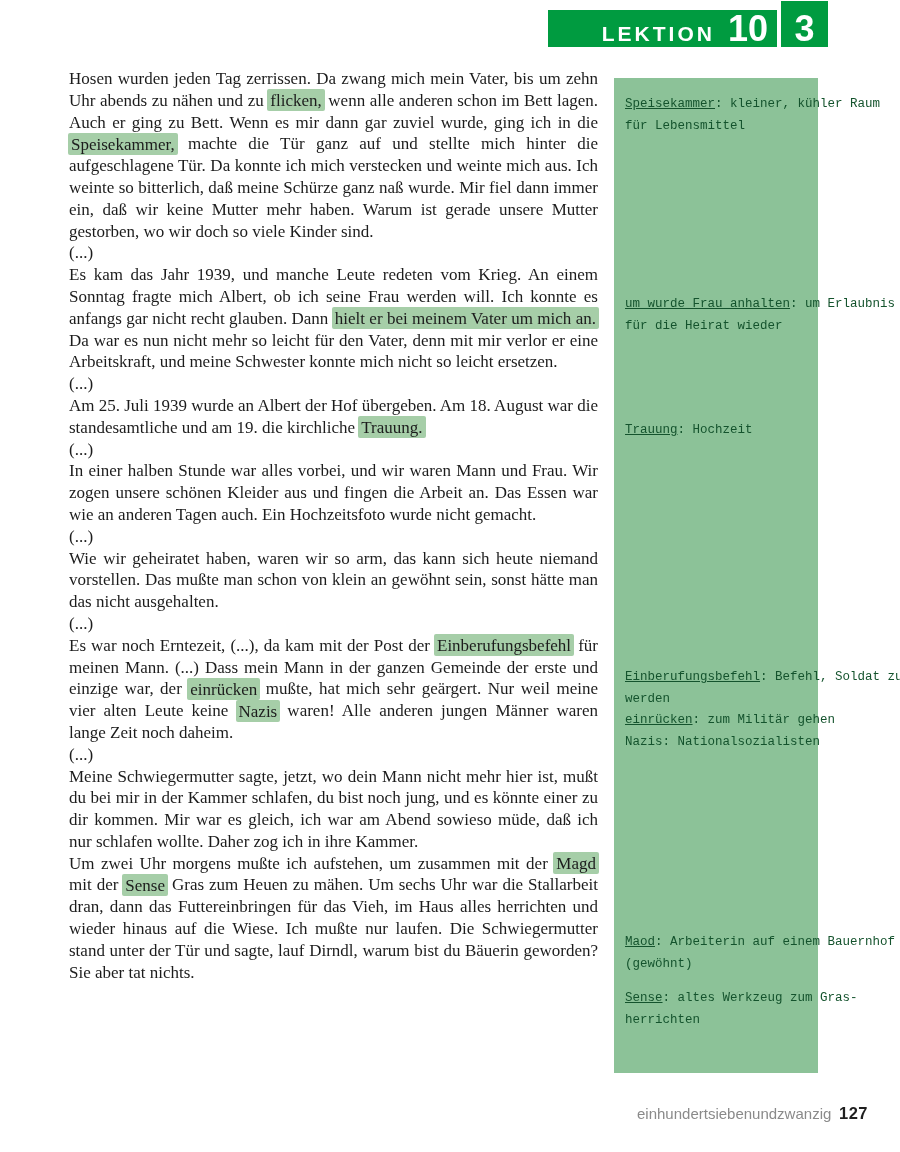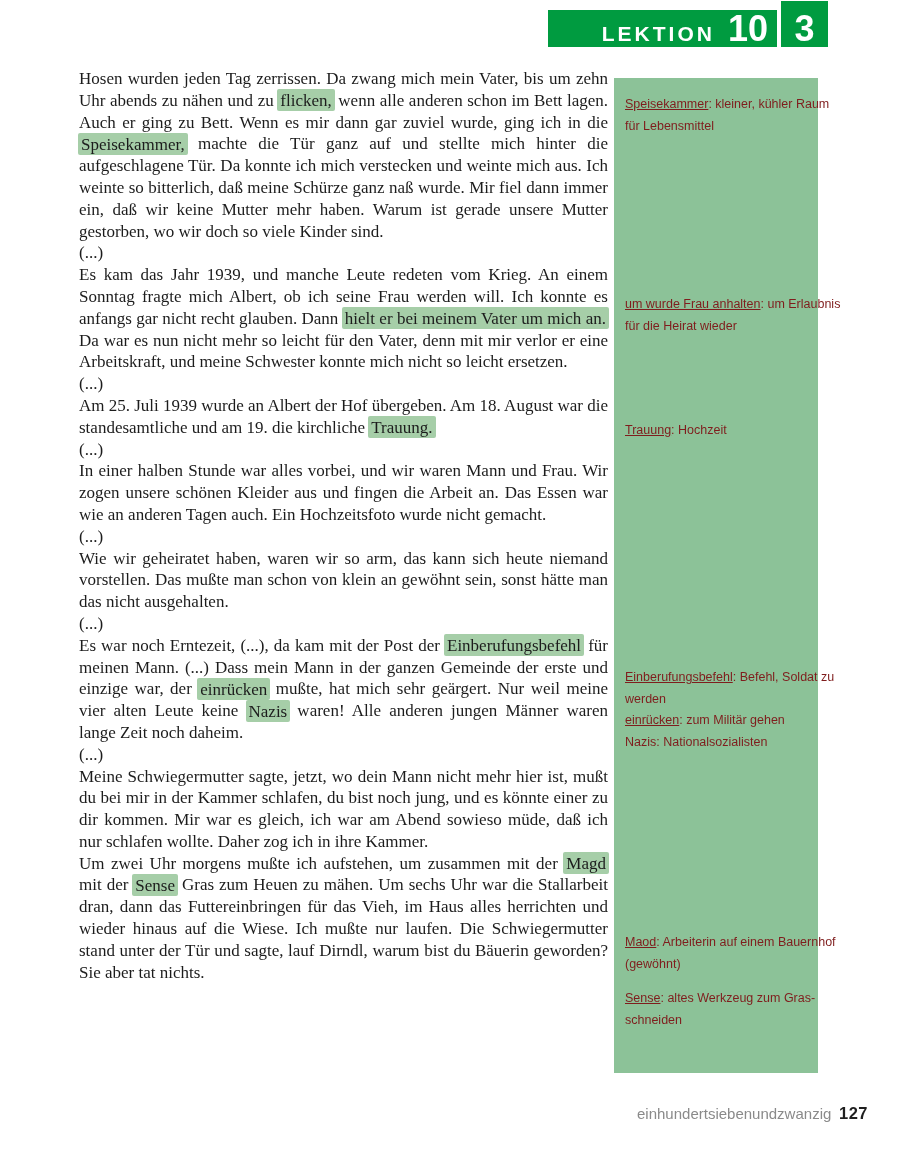--- a/index.html
+++ b/index.html
@@ -41,21 +41,21 @@
     color: #ffffff;
     font-family: "Liberation Sans", sans-serif;
     font-weight: bold;
     font-size: 36px;
     line-height: 0.78;
   }
 
   
   .text-col {
     position: absolute;
-    left: 79px; top: 68px;
+    left: 69px; top: 68px;
     width: 529px;
     font-family: "Liberation Serif", serif;
     font-size: 17px;
     line-height: 21.8px;
     color: #1c1c1c;
     text-align: justify;
   }
   .para { margin: 0; }
   mark.hl {
     background: var(--highlight-green, #a6cea8);
@@ -66,24 +66,24 @@
     box-decoration-break: clone;
     -webkit-box-decoration-break: clone;
   }
 
   
   .vocab {
     position: absolute;
     left: 614px; top: 78px;
     width: 204px; height: 995px;
     background: var(--sidebar-green, #8cc298);
-    font-family: Liberation Sans, sans-serif;
+    font-family: Liberation Mono, monospace;
     font-size: 12.5px;
     line-height: 21.5px;
-    color: #7f1d1d;
+    color: #14532d;
   }
   .vocab-entry { position: absolute; left: 11px; width: 184px; }
   .vocab-line  { white-space: nowrap; }
   .term { text-decoration: underline; }
 
   
   .footer {
     position: absolute;
     left: 637px; top: 1104px;
     width: 231px;
@@ -146,21 +146,21 @@
       </div>
       <div class="vocab-entry" style="top: 654px;">
         <div class="vocab-line"><span>Nazis: Nationalsozialisten</span></div>
       </div>
       <div class="vocab-entry" style="top: 854px;">
         <div class="vocab-line"><span class="term">Maod</span><span>: Arbeiterin auf einem Bauernhof</span></div>
         <div class="vocab-line"><span>(gewöhnt)</span></div>
       </div>
       <div class="vocab-entry" style="top: 897px; margin-top: 13px;">
         <div class="vocab-line"><span class="term">Sense</span><span>: altes Werkzeug zum Gras-</span></div>
-        <div class="vocab-line"><span>schneiden</span></div>
+        <div class="vocab-line"><span>herrichten</span></div>
       </div>
     </div>
 
   <div class="footer">
     <span class="footer-word">einhundertsiebenundzwanzig</span>
     <span class="footer-num">127</span>
   </div>
 
 </div>
 

